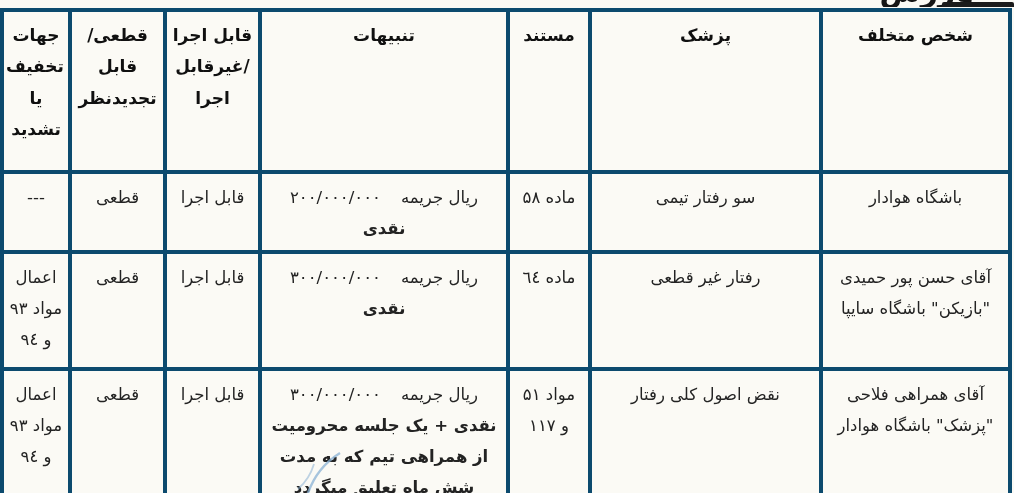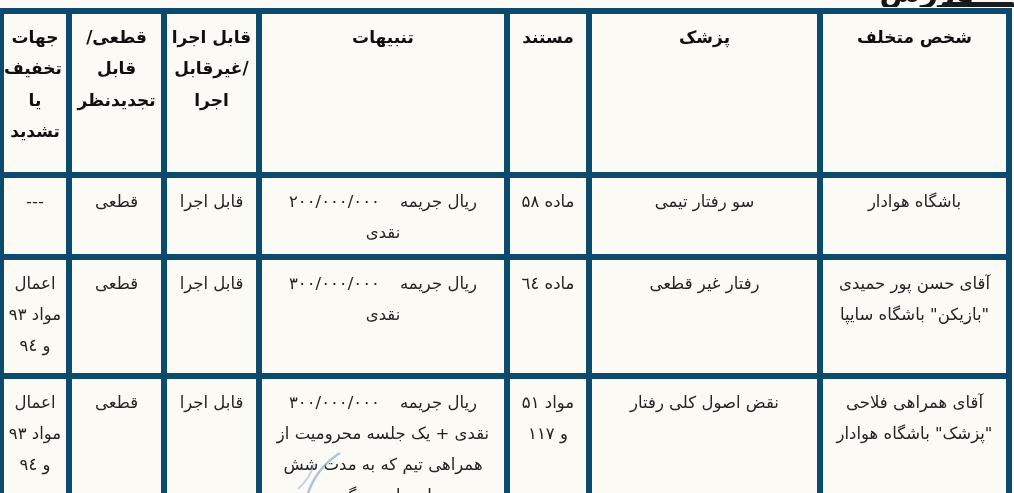--- a/index.html
+++ b/index.html
@@ -30,21 +30,21 @@
     width:1010px;
     border-collapse:collapse;
     table-layout:fixed;
     background:transparent;
   }
   col.c-person{width:189px;} col.c-violation{width:231px;}
   col.c-document{width:82px;} col.c-penalty{width:248px;}
   col.c-enforce{width:95px;}  col.c-final{width:95px;}
   col.c-adjust{width:68px;}
   th,td{
-    border:6px solid #0c4a6e;
+    border:4px solid #0c4a6e;
     vertical-align:top;
     text-align:center;
     padding:8px 4px 0 4px;
     overflow:hidden;
   }
   th{
     font-size:17px; font-weight:bold; color:#101010;
     line-height:1.85; height:150px;
   }
   td{
@@ -54,21 +54,21 @@
   tr.r2 td{height:105px;}
   tr.r3 td{height:150px;}
   td.pen{padding-right:8px;padding-left:8px;}
   .pen-l1{
     direction:ltr;
     display:flex; justify-content:center; align-items:baseline; gap:20px;
     white-space:nowrap;
   }
   .amt{direction:ltr; unicode-bidi:isolate;}
   .unit{direction:rtl; unicode-bidi:isolate;}
-  .pen-rest{direction:rtl;}
+  .pen-rest{direction:rtl;font-weight:bold;}
   
   .signature{position:absolute; left:0; top:0; pointer-events:none;}
 </style>
 </head>
 <body>
 
 <div class="sheet">
 
   <div class="cropped-top">
     <span class="cut-text">ورزش</span>

